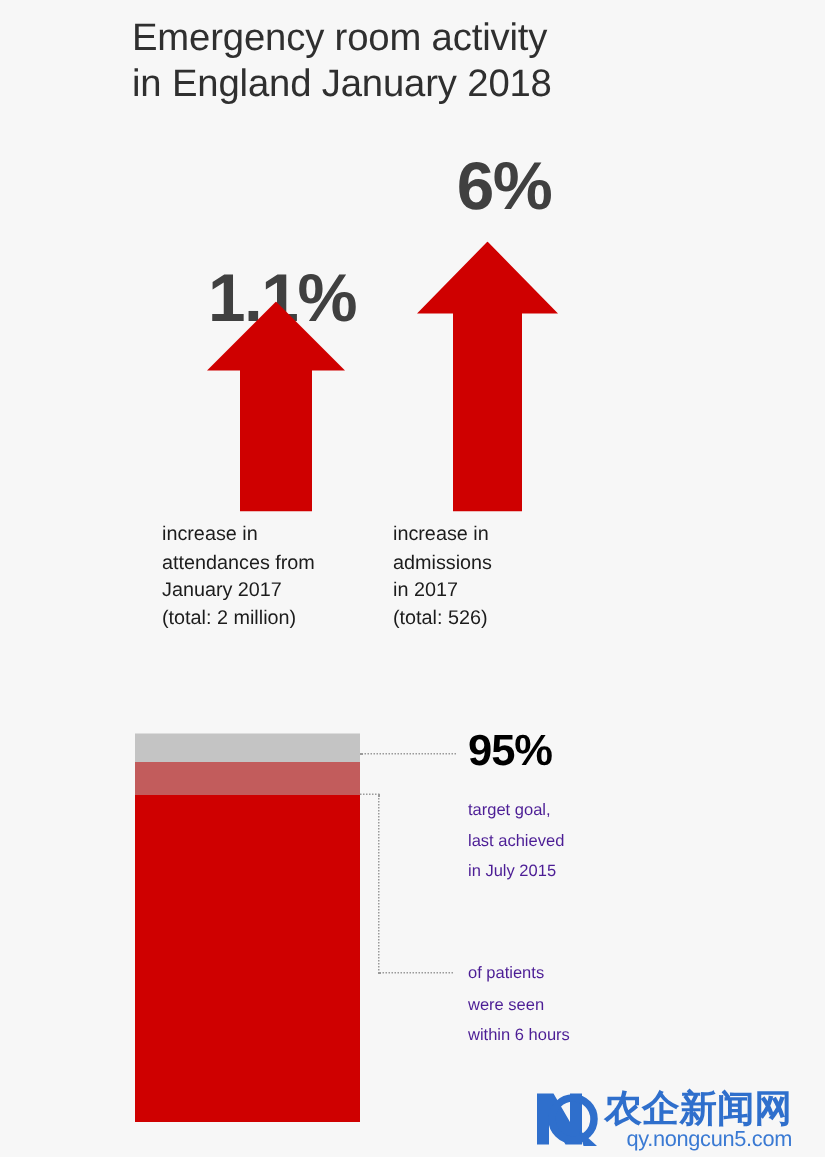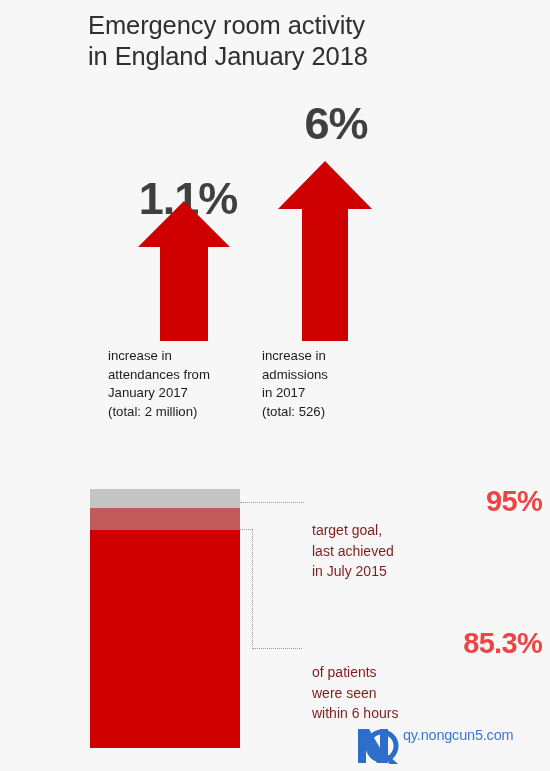--- a/index.html
+++ b/index.html
@@ -139,30 +139,29 @@
 
   
   .annotation {
     position: absolute;
     width: 230px;
   }
   .annot-figure {
     font-size: 29px;
     line-height: 33px;
     font-weight: bold;
-    color: #ef4444;
+    color: #000000;
     letter-spacing: -0.7px;
-    text-align: right;
   }
   .annot-body {
-    font-size: 14px;
+    font-size: 11px;
     line-height: 20.5px;
-    color: #7f1d1d;
+    color: #4c1d95;
     white-space: pre-line;
-    margin-top: 2px;
+    margin-top: 12px;
   }
   .annot-top { left: 312px; top: 485px; }
   .annot-bottom { left: 312px; top: 627px; }
 
   
   .watermark {
     position: absolute;
     left: 356px;
     top: 726px;
     width: 190px;
@@ -183,20 +182,21 @@
     color: #1e63c8;
     letter-spacing: 0px;
     font-family: "DejaVu Sans", sans-serif;
   }
   .wm-url {
     font-size: 14.5px;
     line-height: 16px;
     color: #2a6fd0;
     margin-top: 1px;
     letter-spacing: -0.2px;
+    text-align: right;
   }
 </style>
 </head>
 <body>
 
 <div id="infographic">
 
   <div class="title">Emergency room activity
 in England January 2018</div>
 
@@ -238,34 +238,34 @@
   </div>
 
   <div class="annotation annot-top">
     <div class="annot-figure">95%</div>
     <div class="annot-body">target goal,
 last achieved
 in July 2015</div>
   </div>
 
   <div class="annotation annot-bottom">
-    <div class="annot-figure">85.3%</div>
     <div class="annot-body">of patients
 were seen
 within 6 hours</div>
   </div>
 
   <div class="watermark">
     <div class="wm-row">
       <div class="wm-logo">
         <svg width="44" height="40" viewBox="0 0 44 40" aria-hidden="true">
           <path d="M2 3 L13 3 L24 22 L24 3 L32 3 L32 37 L21 37 L10 18 L10 37 L2 37 Z" fill="#1e63c8"></path>
           <path d="M26 6 A13 13 0 1 1 26 34 A13 13 0 1 1 26 6 Z" fill="none" stroke="#1e63c8" stroke-width="5"></path>
           <path d="M30 27 L42 38 L33 38 Z" fill="#1e63c8"></path>
         </svg>
       </div>
       <div class="wm-text-col">
+        <div class="wm-cn">农企新闻网</div>
         <div class="wm-url">qy.nongcun5.com</div>
       </div>
     </div>
   </div>
 
 </div>
 
 </body></html>

